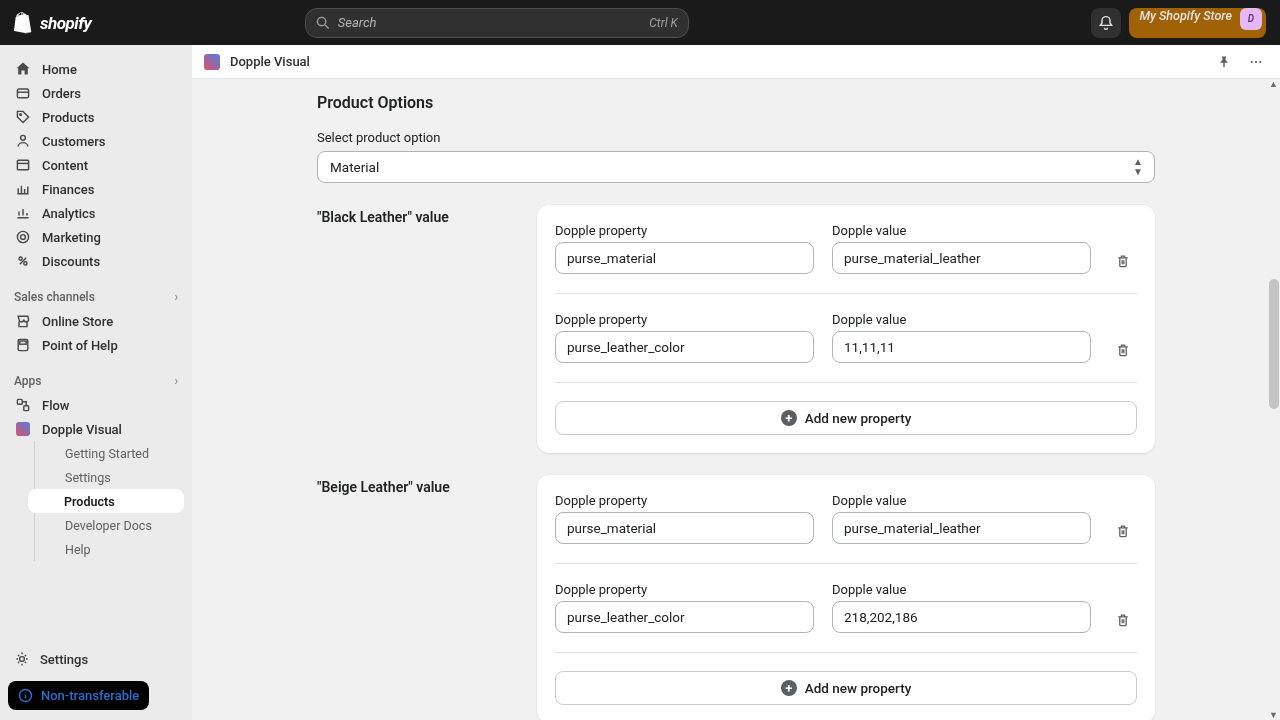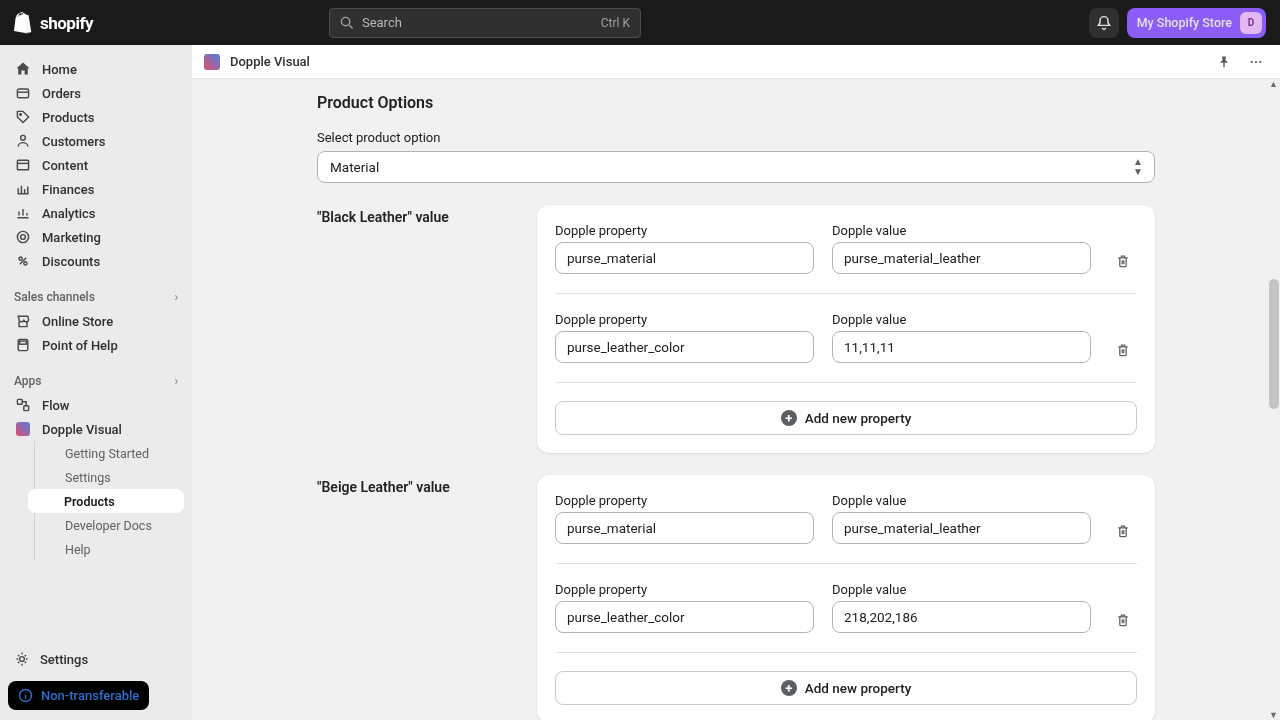--- a/index.html
+++ b/index.html
@@ -1,28 +1,28 @@
 <!DOCTYPE html>
 <html><head>
 <meta charset="utf-8">
 <style>
 * { margin: 0; padding: 0; box-sizing: border-box; font-family: -apple-system, BlinkMacSystemFont, "Segoe UI", Roboto, sans-serif; }
 body { background: #f1f1f1; width: 1280px; height: 720px; overflow: hidden; position: relative; }
 
 
-.topbar { height: 45px; background: #1a1a1a; display: flex; align-items: center; padding: 0 14px; gap: 24px; }
+.topbar { height: 45px; background: #1a1a1a; display: flex; align-items: center; padding: 0 14px; gap: 24px; font-style: italic; }
 .logo-wrap { display: flex; align-items: center; gap: 6px; color: #fff; }
 .logo-icon { width: 20px; height: 22px; }
 .logo-text { font-weight: 700; font-size: 17px; letter-spacing: -0.5px; }
-.search-wrap { margin-left: auto; margin-right: auto; width: 312px; height: 30px; background: #303030; border: 1px solid #4d4d4d; border-radius: 4px; display: flex; align-items: center; padding: 0 10px; gap: 8px; color: #b5b5b5; font-size: 13px; cursor: text; }
+.search-wrap { margin-left: auto; margin-right: auto; width: 384px; height: 30px; background: #303030; border: 1px solid #4d4d4d; border-radius: 12px; display: flex; align-items: center; padding: 0 10px; gap: 8px; color: #b5b5b5; font-size: 13px; cursor: text; }
 .search-wrap .spacer { flex: 1; }
 .search-wrap .shortcut { font-size: 12px; color: #a0a0a0; }
 .top-right { margin-left: auto; display: flex; align-items: center; gap: 8px; }
 .bell-btn { width: 30px; height: 30px; background: #303030; border-radius: 8px; display: flex; align-items: center; justify-content: center; color: #e3e3e3; cursor: pointer; }
-.account-chip { height: 30px; background: #8b5cf6; border-radius: 8px; display: flex; align-items: center; padding: 0 4px 0 10px; gap: 8px; cursor: pointer; }
+.account-chip { height: 30px; background: #a16207; border-radius: 8px; display: flex; padding: 0 4px 0 10px; gap: 8px; cursor: pointer; }
 .account-chip .store-name { color: #e3e3e3; font-size: 12.5px; font-weight: 500; }
 .avatar { width: 22px; height: 22px; border-radius: 6px; background: #e4b8f5; color: #6b2e8a; font-size: 10px; font-weight: 600; display: flex; align-items: center; justify-content: center; }
 
 
 .sidebar { position: absolute; top: 45px; left: 0; width: 192px; bottom: 0; background: #ebebeb; padding: 12px 0 0 0; display: flex; flex-direction: column; font-size: 13px; }
 .nav-item { display: flex; align-items: center; gap: 10px; padding: 4px 14px; color: #303030; cursor: pointer; height: 24px; font-weight: 500; }
 .nav-item .ico { width: 18px; height: 18px; display: flex; align-items: center; justify-content: center; color: #4a4a4a; }
 .section-head { display: flex; align-items: center; justify-content: space-between; padding: 4px 14px; color: #616161; font-size: 12px; font-weight: 500; cursor: pointer; height: 24px; margin-top: 12px; }
 .section-head .chev { color: #8a8a8a; }
 .sub-nav { padding-left: 20px; }

